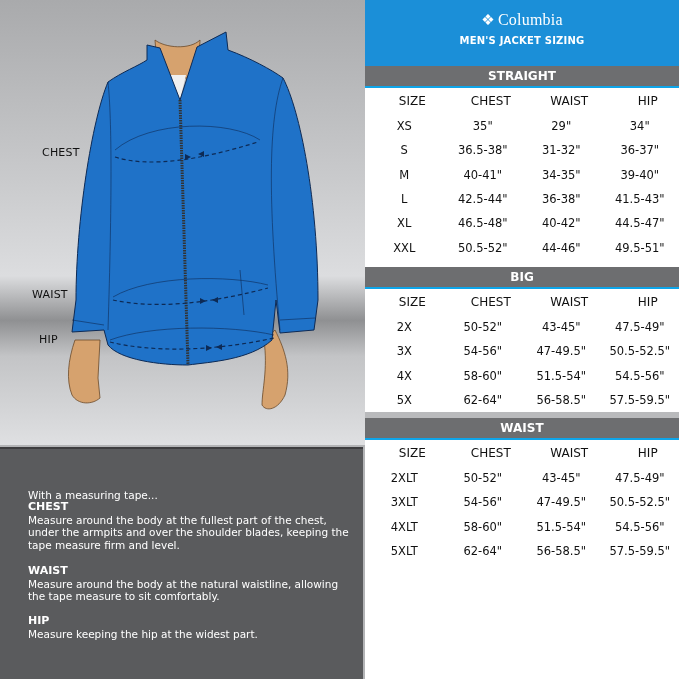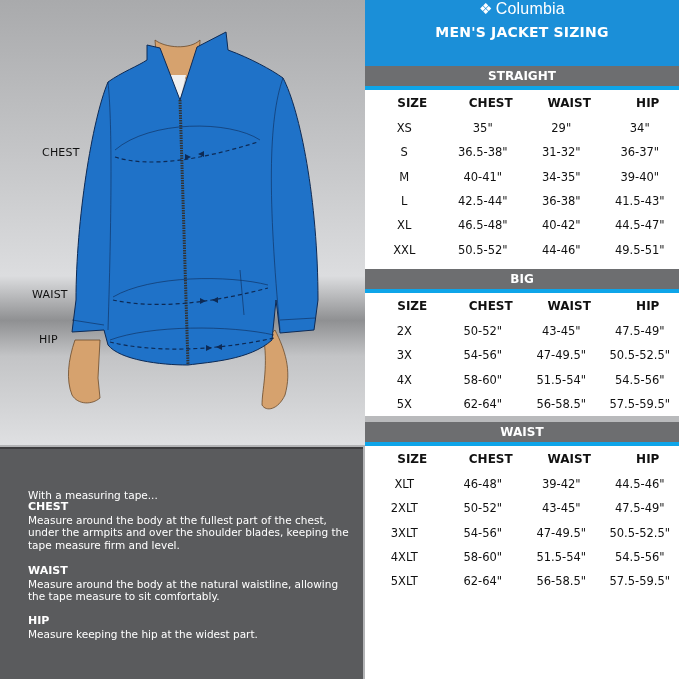--- a/index.html
+++ b/index.html
@@ -24,31 +24,31 @@
   .left-text .block { position: absolute; left: 28px; width: 330px; font-size: 10.5px; line-height: 12.5px; }
   .left-text .block .ttl { font-weight: bold; font-size: 11px; }
 
   .right {
     position: absolute; left: 365px; top: 0; width: 314px; height: 679px; background: #fff;
   }
   .brand-bar {
     height: 66px; background: #1b8fd8; color: #fff; text-align: center;
   }
   .brand {
-    font-family: Liberation Sans, sans-serif; font-size: 16px; letter-spacing: 0.2px;
+    padding-top: 11px; font-family: Liberation Serif, serif; font-size: 16px; letter-spacing: 0.2px;
   }
   .brand .diamond { font-size: 15px; margin-right: 3px; }
-  .title { font-weight: bold; font-size: 14px; margin-top: 6px; letter-spacing: 0.2px; }
+  .title { font-weight: bold; font-size: 10px; margin-top: 6px; letter-spacing: 0.2px; }
   .section-head {
     height: 20px; line-height: 20px; background: #6d6e70; color: #fff; text-align: center;
-    font-weight: bold; font-size: 12px; border-bottom: 4px solid #0ea5e9;
+    font-weight: bold; font-size: 12px; border-bottom: 2px solid #0ea5e9;
   }
   .size-table { width: 100%; border-collapse: collapse; table-layout: fixed; }
   .size-table th, .size-table td { text-align: center; padding: 0; color: #111; }
-  .size-table th { font-weight: bold; font-size: 12px; height: 26px; padding-left: 16px; }
+  .size-table th { font-weight: normal; font-size: 12px; height: 26px; padding-left: 16px; }
   .size-table td { font-size: 11.5px; height: 24.3px; }
   .gap { height: 8px; background: #fff; }
   .sep { height: 4px; background: #d5d6d8; }
 </style>
 </head>
 <body>
 
 <div class="left-illus">
   <svg width="365" height="445" viewBox="0 0 365 445">
 
@@ -208,26 +208,20 @@
     <thead>
         <tr>
       <th>SIZE</th>
       <th>CHEST</th>
       <th>WAIST</th>
       <th>HIP</th>
     </tr>
       </thead>
     <tbody>
         <tr>
-          <td>XLT</td>
-          <td>46-48"</td>
-          <td>39-42"</td>
-          <td>44.5-46"</td>
-        </tr>
-        <tr>
           <td>2XLT</td>
           <td>50-52"</td>
           <td>43-45"</td>
           <td>47.5-49"</td>
         </tr>
         <tr>
           <td>3XLT</td>
           <td>54-56"</td>
           <td>47-49.5"</td>
           <td>50.5-52.5"</td>

